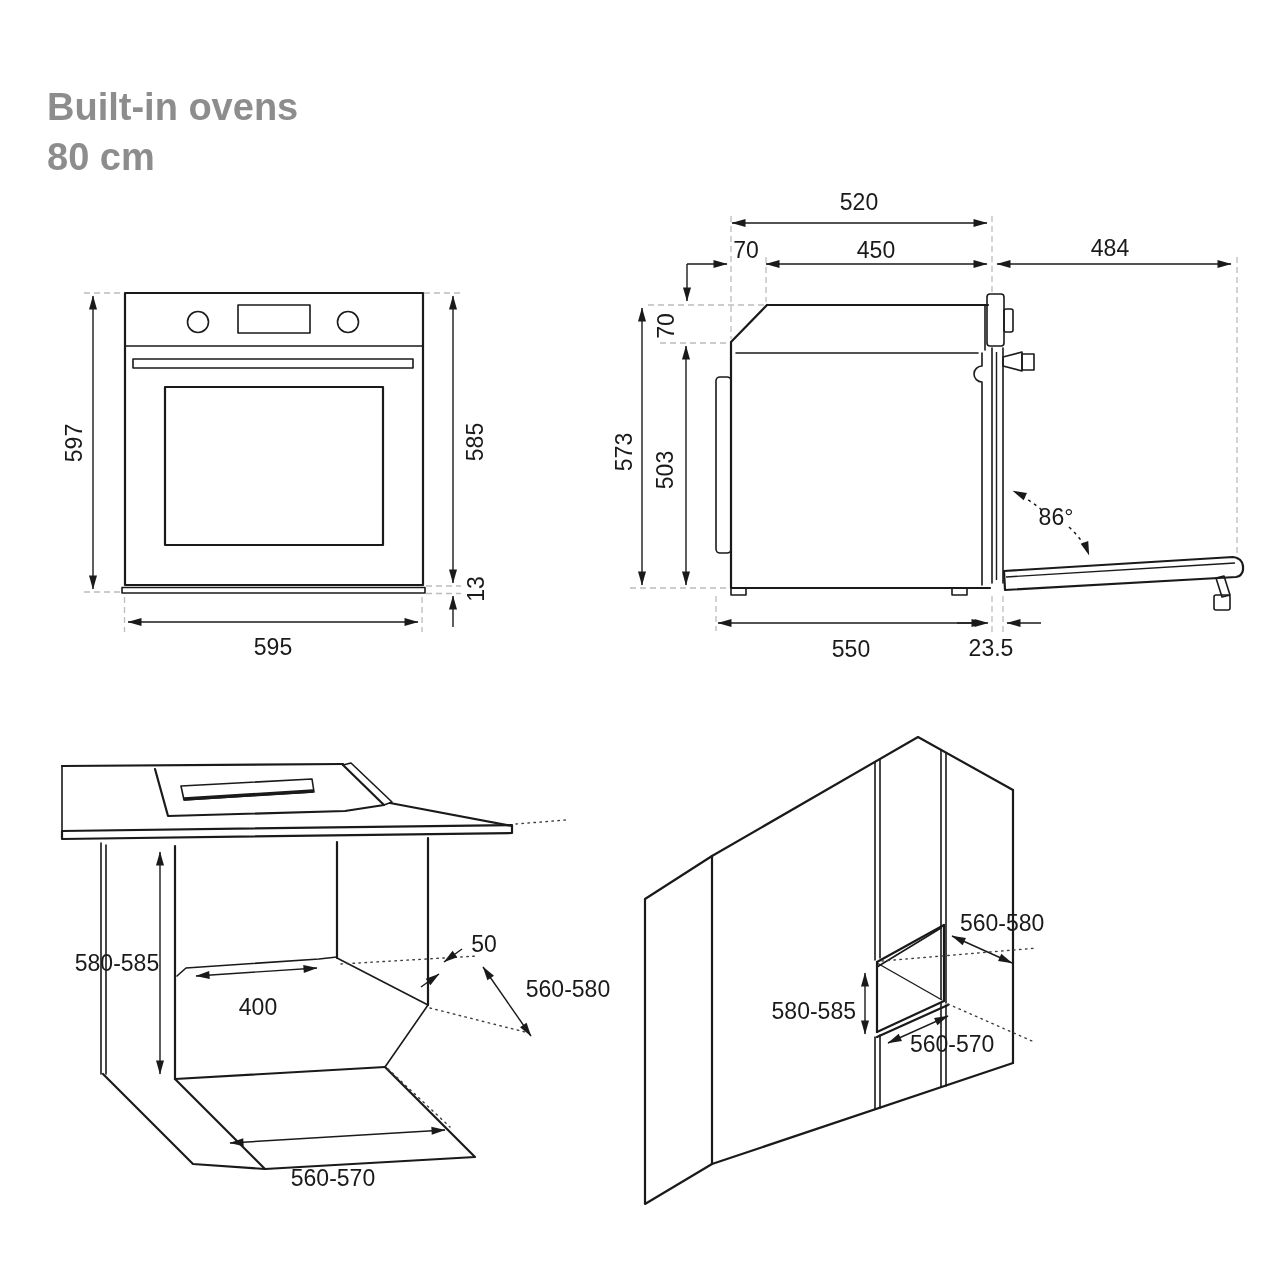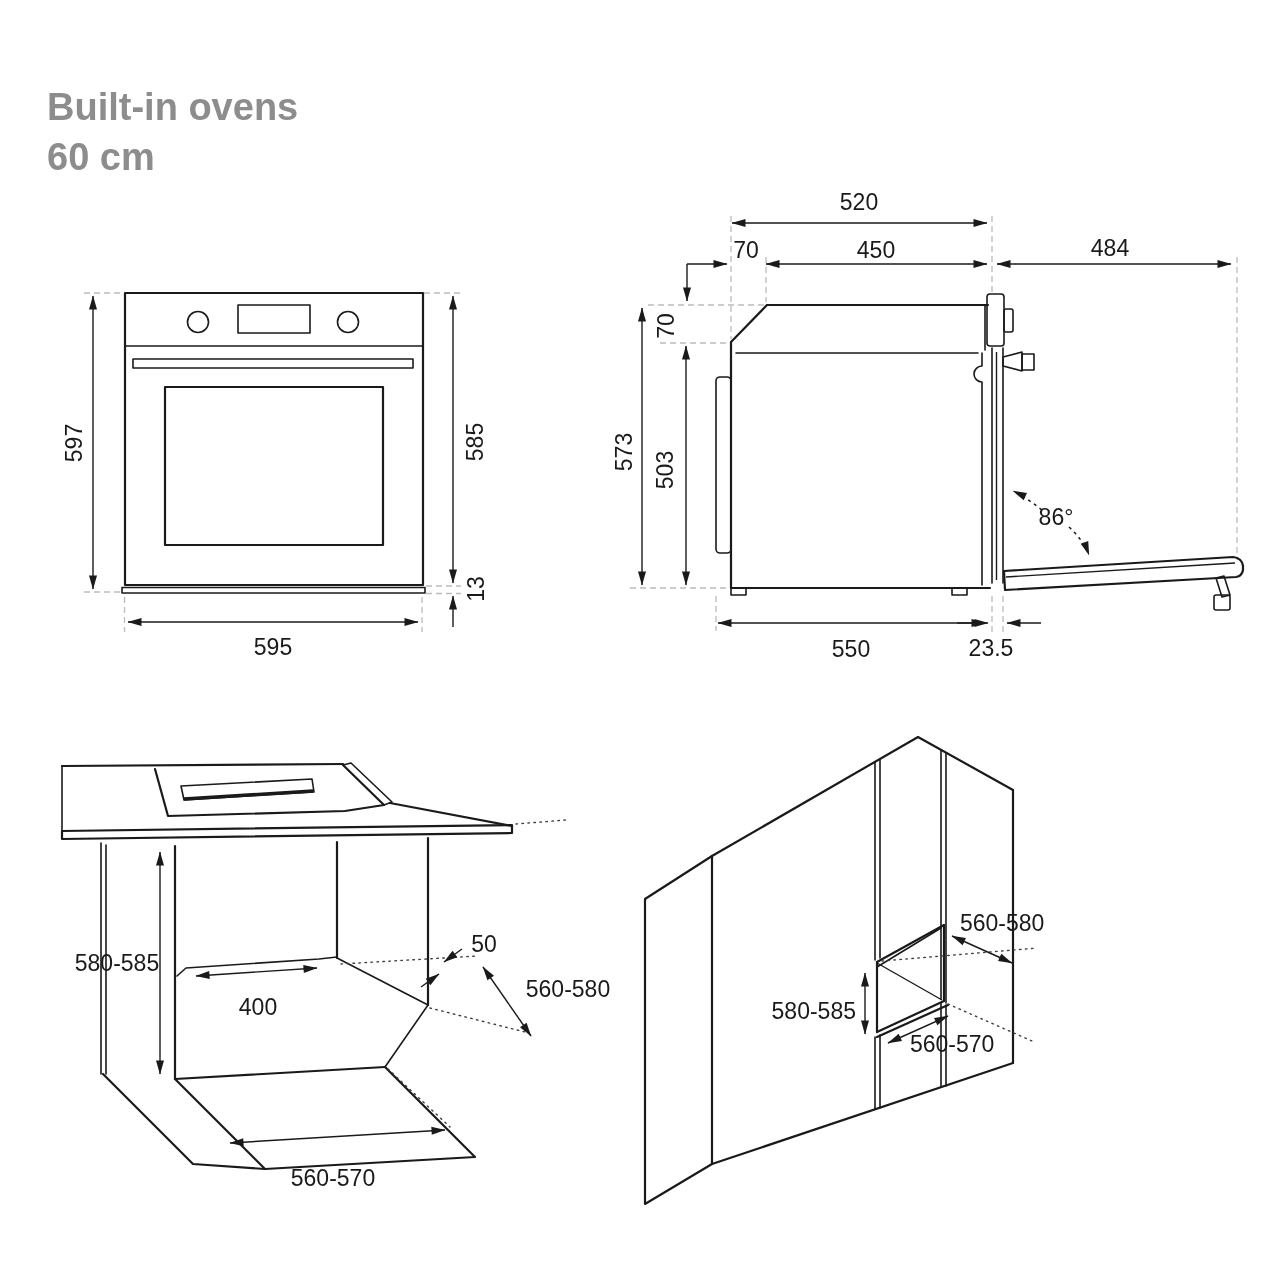--- a/index.html
+++ b/index.html
@@ -14,21 +14,21 @@
   .dash{fill:none;stroke:#bcbcbc;stroke-width:1.3;stroke-dasharray:6 4;}
   .dot{fill:none;stroke:#3c3c3c;stroke-width:1.4;stroke-dasharray:1.5 4.5;stroke-linecap:round;}
   .arc86{fill:none;stroke:#1a1a1a;stroke-width:1.5;stroke-dasharray:3 4;}
   .lbl{font-family:"Liberation Sans",sans-serif;font-size:23px;fill:#1a1a1a;}
 </style>
 </head>
 <body>
 
 <div class="page-title">
   <div>Built-in ovens</div>
-  <div>60 cm</div>
+  <div>80 cm</div>
 </div>
 
 <svg width="1280" height="1280" viewBox="0 0 1280 1280">
   <defs>
     <marker id="ah" markerUnits="userSpaceOnUse" markerWidth="15" markerHeight="10" refX="14" refY="5" orient="auto-start-reverse" viewBox="0 0 15 10">
       <path d="M0.5,1 L14.5,5 L0.5,9 Z" fill="#1a1a1a"></path>
     </marker>
   </defs>
 
   <g>

